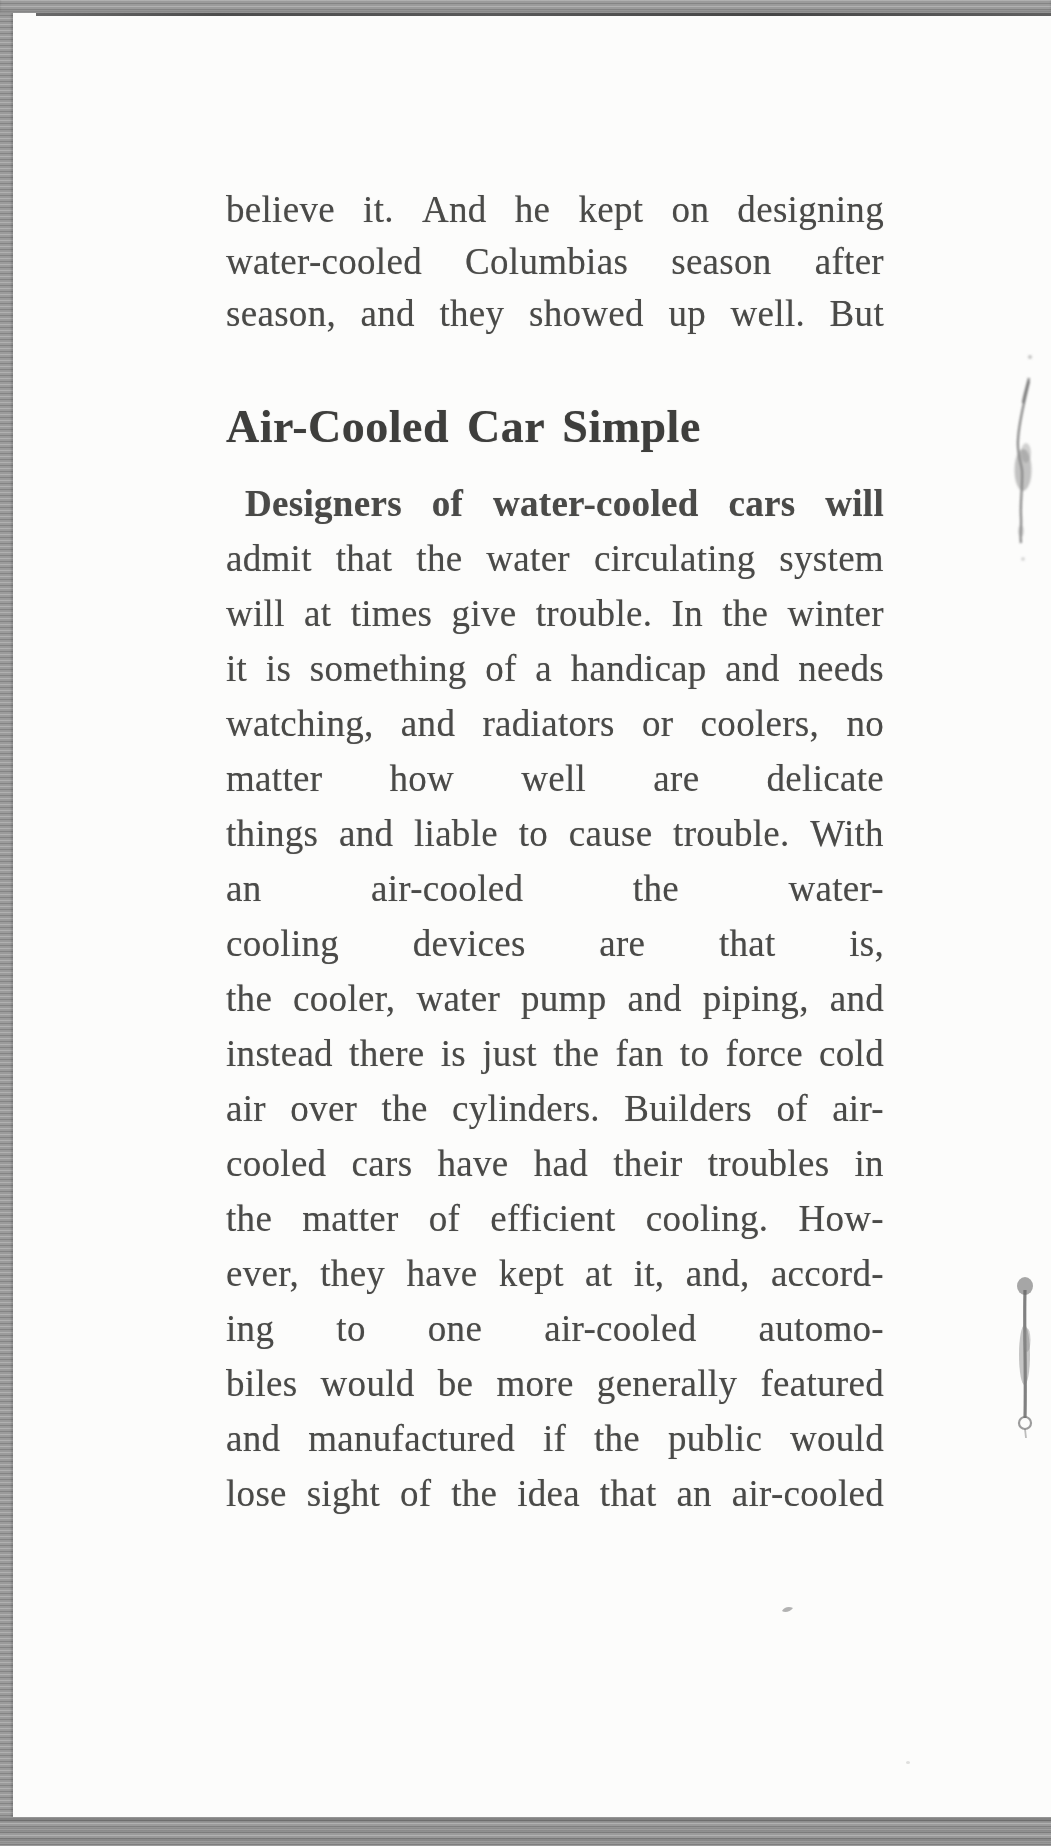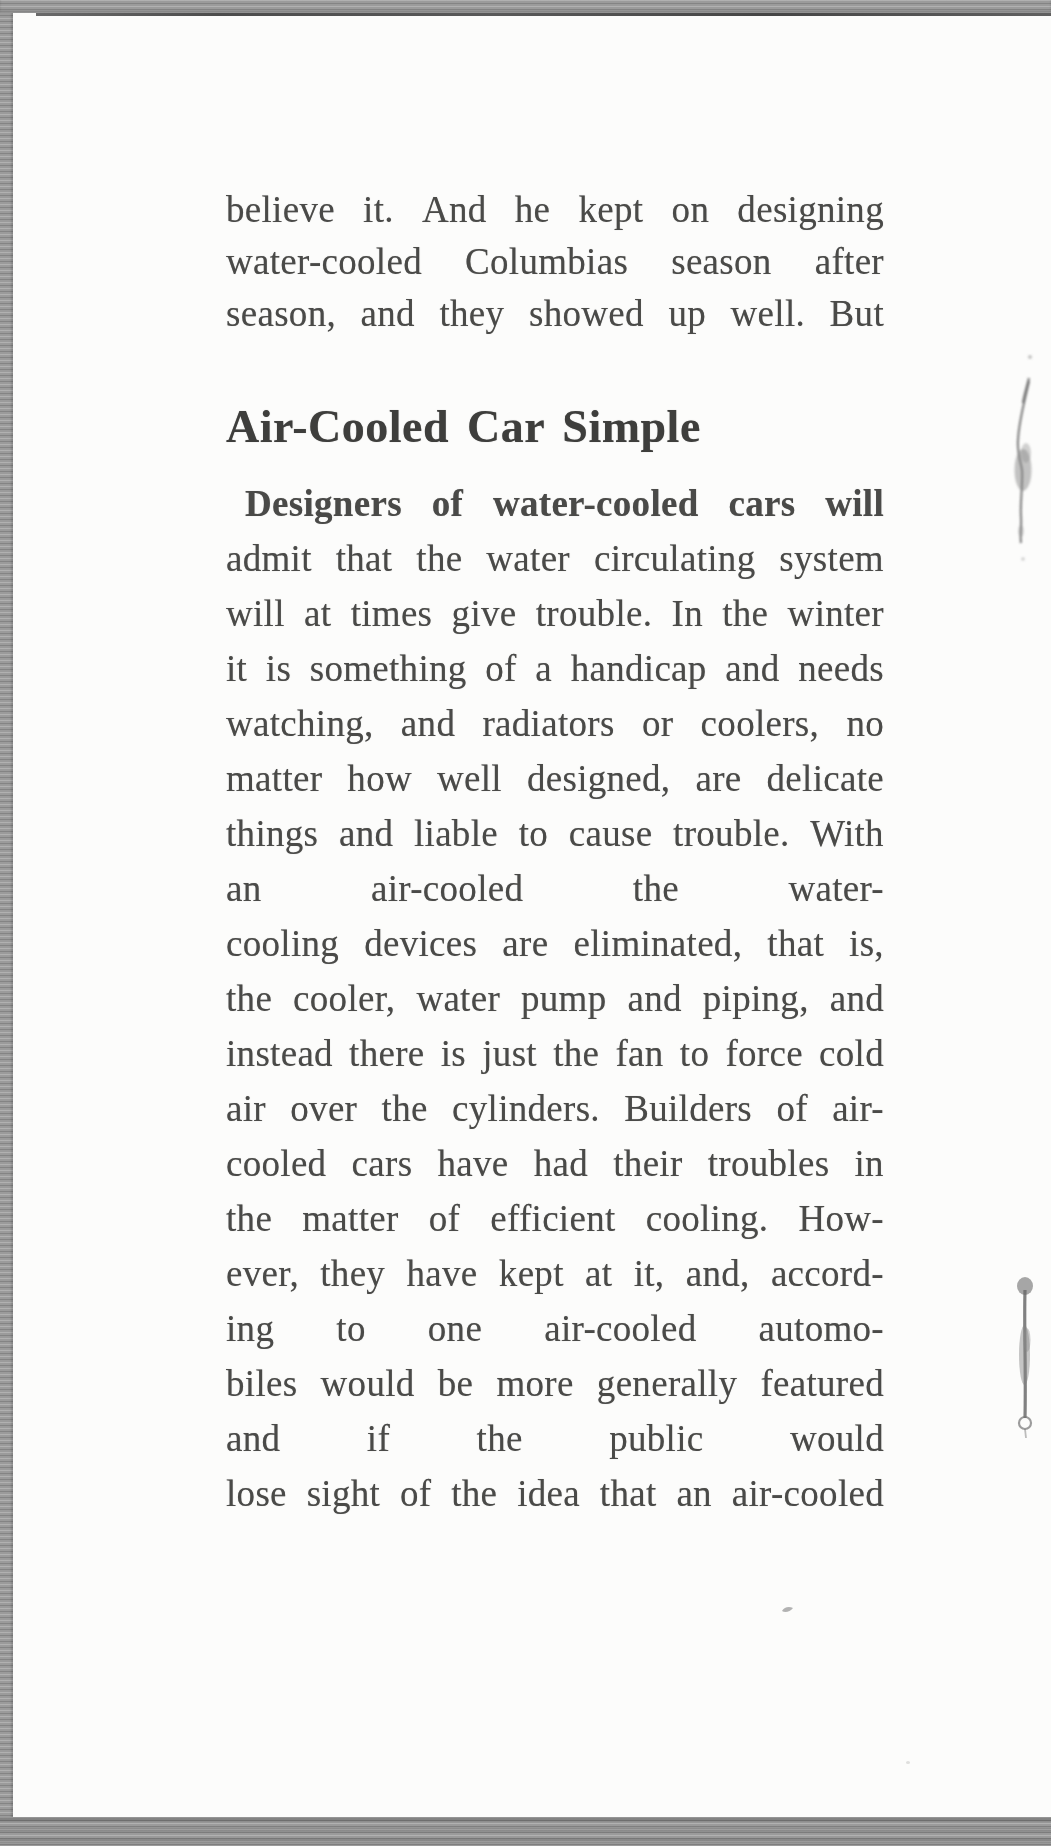--- a/index.html
+++ b/index.html
@@ -141,21 +141,20 @@
           <span>and</span>
           <span>radiators</span>
           <span>or</span>
           <span>coolers,</span>
           <span>no</span>
         </div>
         <div class="line just">
           <span>matter</span>
           <span>how</span>
           <span>well</span>
-          <span>designed,</span>
           <span>are</span>
           <span>delicate</span>
         </div>
         <div class="line just">
           <span>things</span>
           <span>and</span>
           <span>liable</span>
           <span>to</span>
           <span>cause</span>
           <span>trouble.</span>
@@ -164,21 +163,20 @@
         <div class="line just">
           <span>an</span>
           <span>air-cooled</span>
           <span>the</span>
           <span>water-</span>
         </div>
         <div class="line just">
           <span>cooling</span>
           <span>devices</span>
           <span>are</span>
-          <span>eliminated,</span>
           <span>that</span>
           <span>is,</span>
         </div>
         <div class="line just">
           <span>the</span>
           <span>cooler,</span>
           <span>water</span>
           <span>pump</span>
           <span>and</span>
           <span>piping,</span>
@@ -241,20 +239,21 @@
         <div class="line just">
           <span>biles</span>
           <span>would</span>
           <span>be</span>
           <span>more</span>
           <span>generally</span>
           <span>featured</span>
         </div>
         <div class="line just">
           <span>and</span>
+          <span>manufactured</span>
           <span>if</span>
           <span>the</span>
           <span>public</span>
           <span>would</span>
         </div>
         <div class="line just">
           <span>lose</span>
           <span>sight</span>
           <span>of</span>
           <span>the</span>

